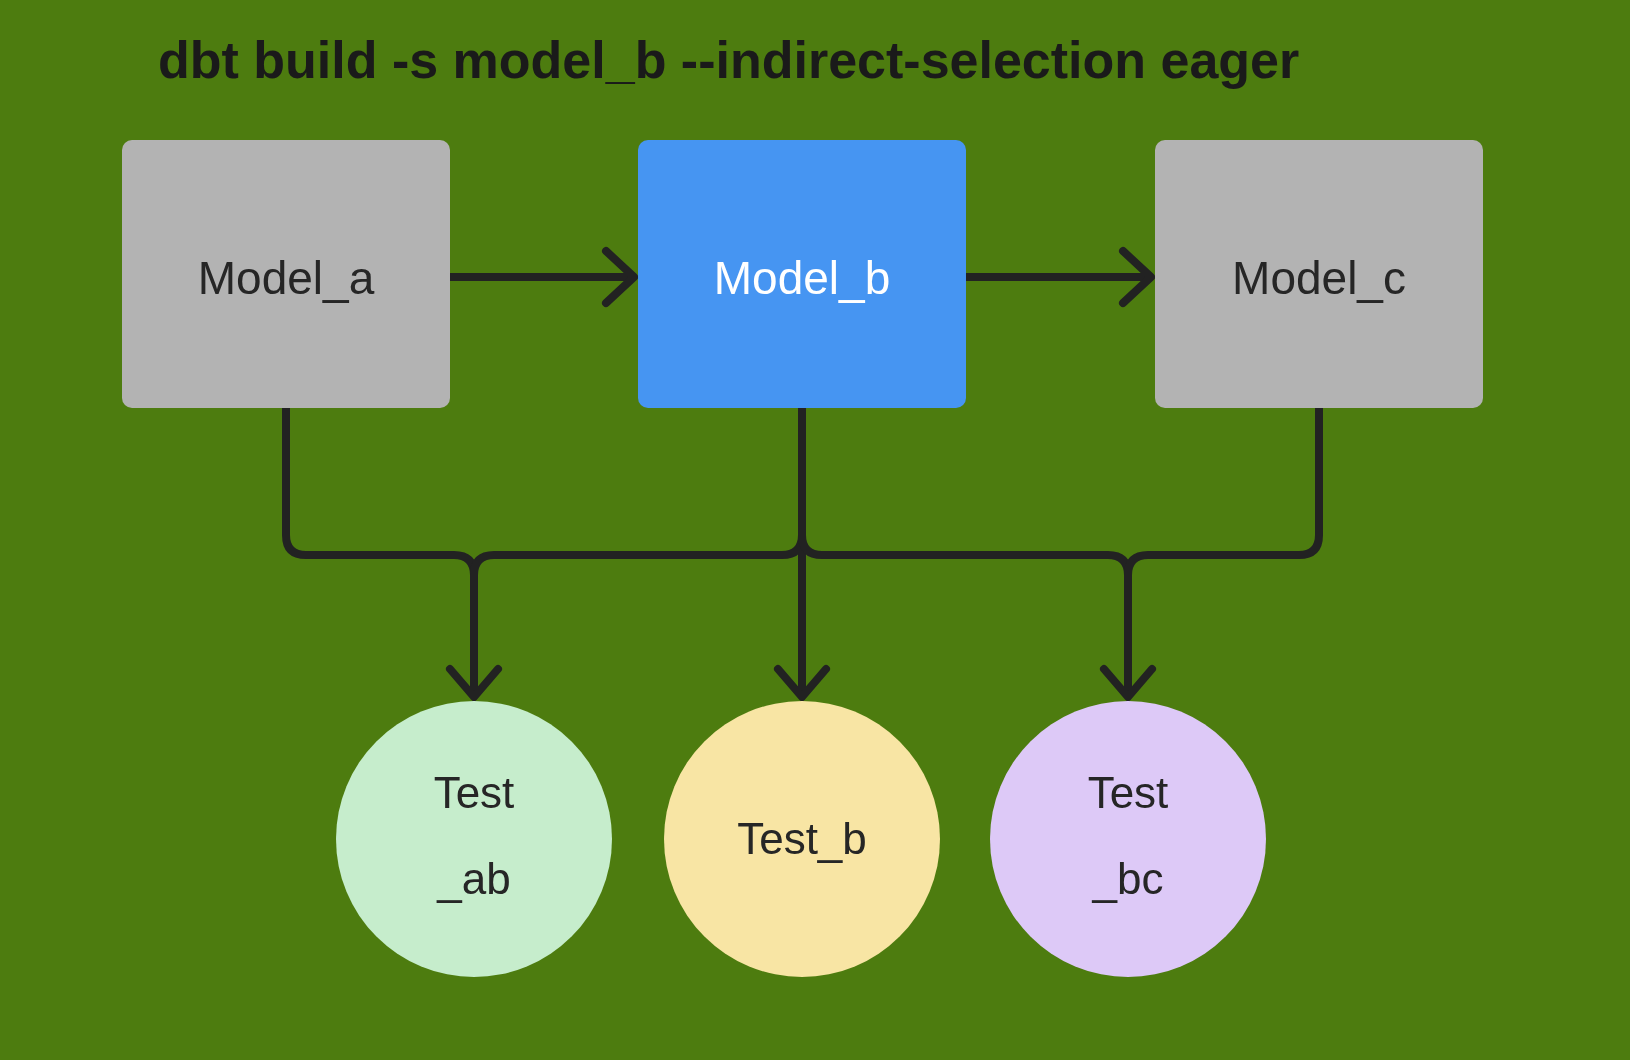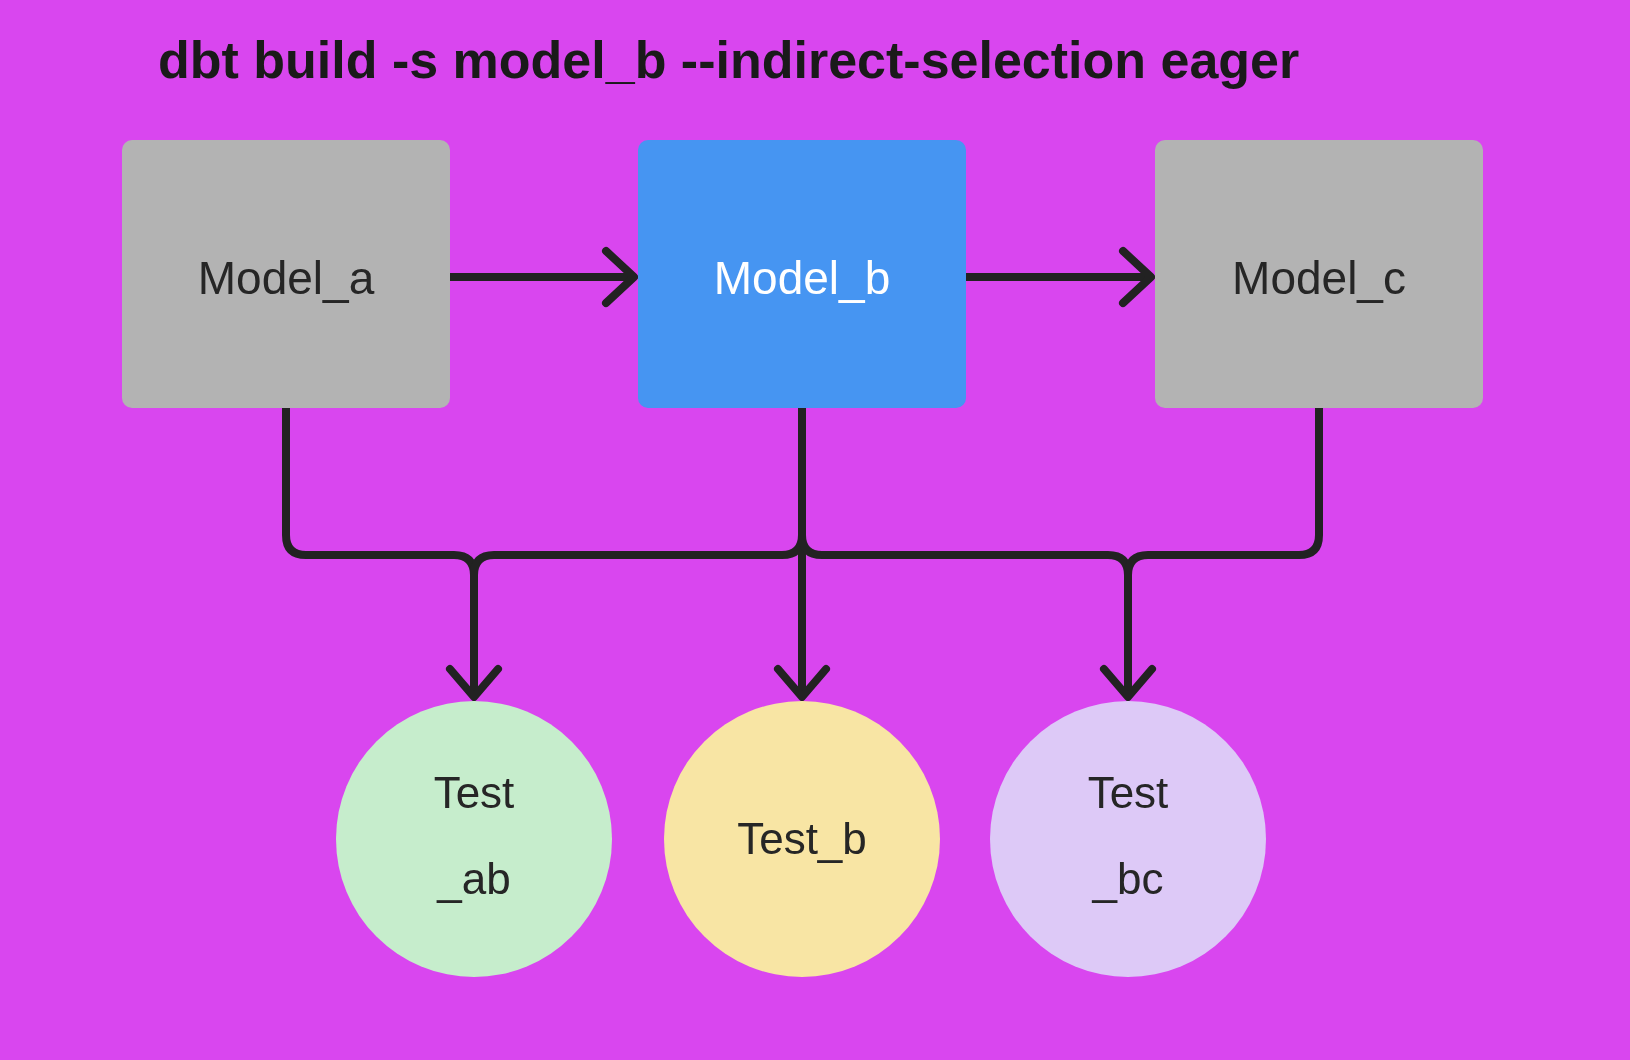--- a/index.html
+++ b/index.html
@@ -4,21 +4,21 @@
 <style>
   html, body {
     margin: 0;
     padding: 0;
     background: #ffffff;
   }
   .canvas-wrap {
     position: relative;
     width: 1630px;
     height: 1060px;
-    background: #d946ef;
+    background: #4d7c0f;
     overflow: hidden;
     font-family: "Liberation Sans", sans-serif;
   }
   svg { display: block; }
   .title-text {
     font-family: "Liberation Sans", sans-serif;
     font-size: 52px;
     font-weight: 600;
     letter-spacing: 0px;
   }

